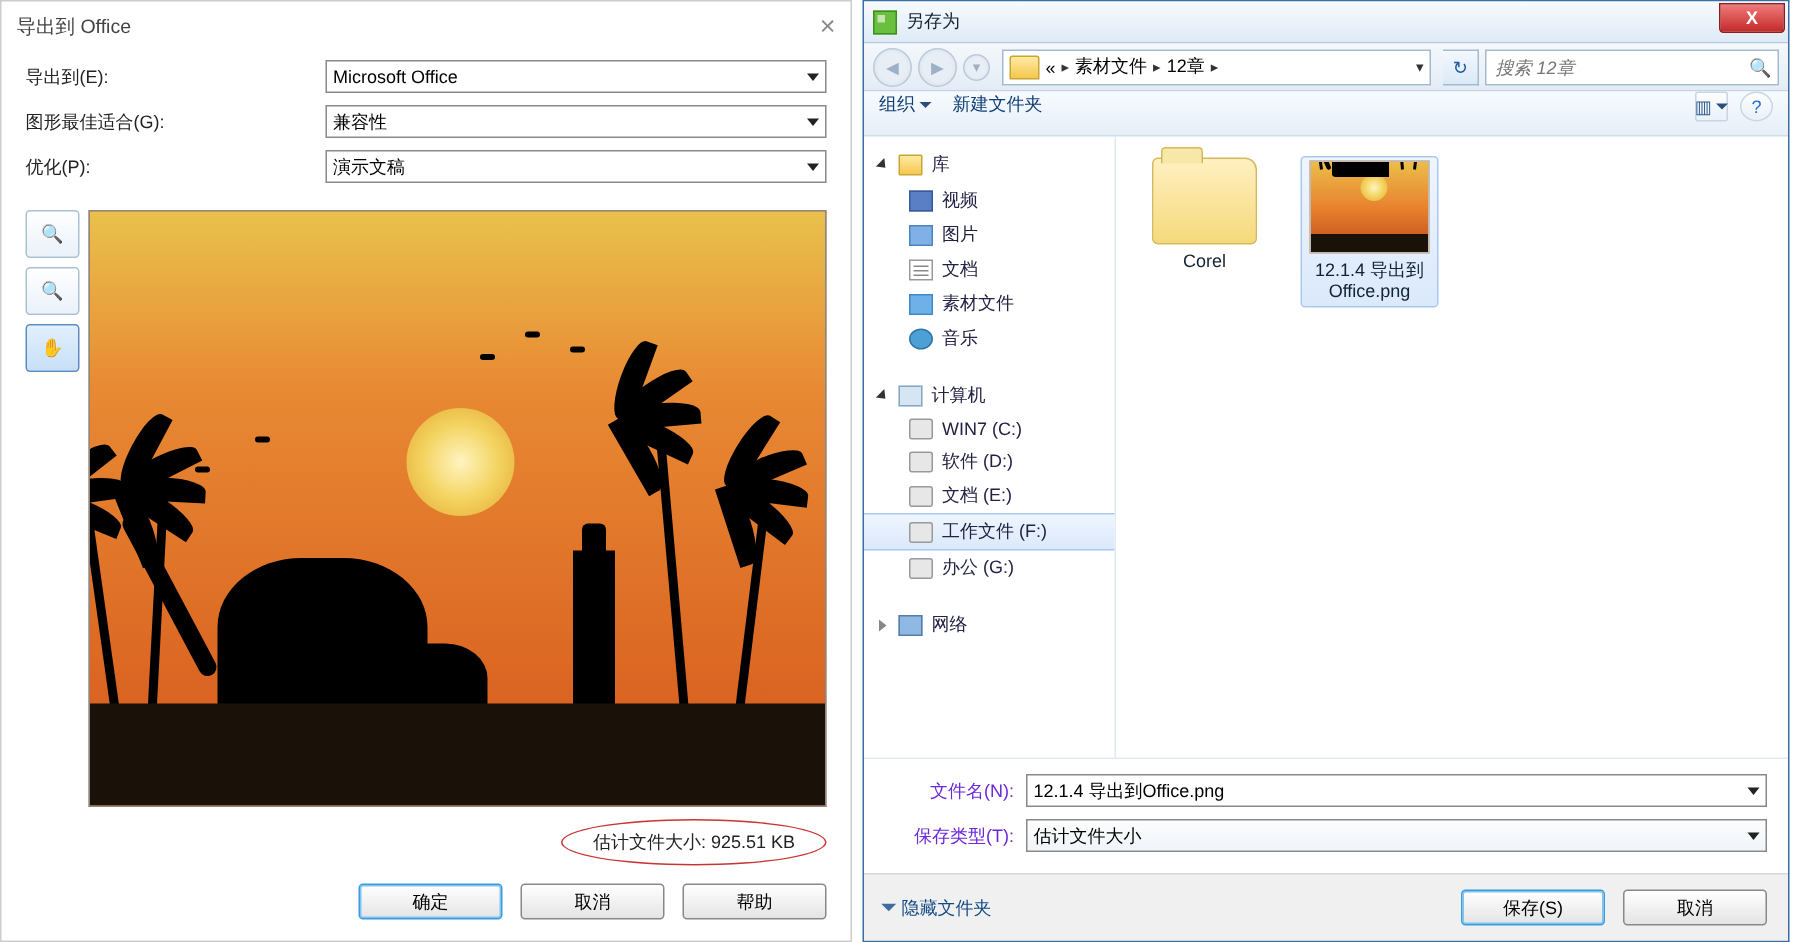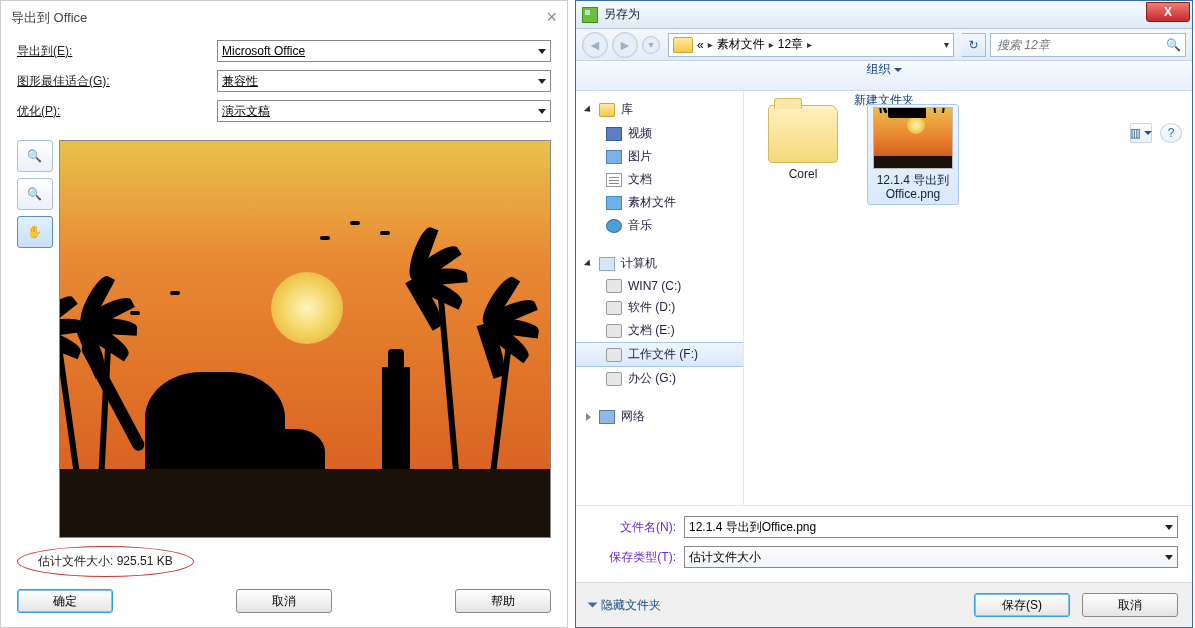--- a/index.html
+++ b/index.html
@@ -4,21 +4,21 @@
 <style>
 * { box-sizing: border-box; font-family: "Microsoft YaHei", "Segoe UI", Tahoma, sans-serif; font-size: 12px; }
 body { margin: 0; background: #fff; width: 1195px; height: 628px; position: relative; }
 
 
 .left-dialog { position: absolute; left: 0; top: 0; width: 568px; height: 628px; border: 1px solid #ccc; background: #fff; display: flex; flex-direction: column; }
 .dlg-title { padding: 6px 10px; display: flex; justify-content: space-between; align-items: center; }
 .dlg-title .title { color: #444; font-size: 13px; }
 .close-x { color: #888; font-size: 18px; cursor: pointer; }
 .form-rows { padding: 6px 16px 0 16px; }
-.form-row { display: flex; align-items: center; margin-bottom: 8px; text-decoration: underline; }
+.form-row { display: flex; align-items: center; margin-bottom: 8px; }
 .form-row label { width: 200px; color: #222; }
 .combo { flex: 1; border: 1px solid #888; height: 22px; padding: 0 4px; display: flex; align-items: center; justify-content: space-between; background: #fff; cursor: pointer; }
 .combo .arr { border-left: 4px solid transparent; border-right: 4px solid transparent; border-top: 5px solid #222; }
 .preview-area { flex: 1; display: flex; padding: 10px 16px 6px 16px; gap: 6px; }
 .tool-col { display: flex; flex-direction: column; gap: 6px; }
 .tool-btn { width: 36px; height: 32px; border: 1px solid #a9c0d6; background: linear-gradient(#fff,#eaf1f9); border-radius: 3px; display: flex; align-items: center; justify-content: center; cursor: pointer; color: #4e7aa8; font-size: 14px; }
 .tool-btn.sel { background: linear-gradient(#e2effc,#c7e0f7); border-color: #5c8bc3; }
 .pv-img { flex: 1; border: 1px solid #888; background: #e88933; position: relative; overflow: hidden; }
 .sun { position:absolute; left:43%; top:33%; width:72px; height:72px; background: radial-gradient(#fff4c0,#f3d35f,#e3a432); border-radius:50%; }
 .ground{position:absolute;left:0;right:0;bottom:0;height:68px;background:#1a1208;}
@@ -36,44 +36,44 @@
 .fronds span:nth-child(5){transform:rotate(65deg);}
 .elephant{position:absolute;bottom:50px;background:#000;border-radius:40% 40% 10% 10%;}
 .elephant.big{left:85px;width:140px;height:115px;}
 .elephant.big::before{content:"";position:absolute;left:-38px;top:-35px;width:12px;height:120px;background:#000;border-radius:6px;transform:rotate(-28deg);}
 .elephant.small{left:195px;bottom:50px;width:70px;height:58px;}
 .giraffe{position:absolute;right:140px;bottom:50px;width:28px;height:120px;background:#000;}
 .giraffe::before{content:"";position:absolute;top:-18px;left:6px;width:16px;height:20px;background:#000;border-radius:4px 4px 0 0;}
 .bird{position:absolute;width:10px;height:4px;background:#000;border-radius:2px;}
 .sky{position:absolute;inset:0;background:linear-gradient(#e9c14c 0%,#e88933 30%,#d85e1f 90%);}
 
-.est-row { padding: 2px 16px 12px 16px; }
+.est-row { padding: 2px 16px 12px 16px; text-align: right; }
 .est-oval { display: inline-block; border: 1px solid #c73535; border-radius: 50%/50%; padding: 6px 20px; color: #222; }
-.btn-row { display: flex; justify-content: space-between; gap: 12px; padding: 0 16px 14px 16px; }
+.btn-row { display: flex; justify-content: flex-end; gap: 12px; padding: 0 16px 14px 16px; }
 .btn { width: 96px; height: 24px; border: 1px solid #888; background: linear-gradient(#fff,#e4e4e4); border-radius: 3px; cursor: pointer; }
 .btn.def { border: 1px solid #3a9be0; box-shadow: 0 0 0 1px #7fc4f1 inset; }
 
 
 .right-dialog { position: absolute; left: 575px; top: 0; width: 618px; height: 628px; border: 1px solid #3a6fa4; background: #fff; display: flex; flex-direction: column; }
 .win-title { height: 28px; background: linear-gradient(#f7fbff,#dfeaf6); border-bottom: 1px solid #b5c8dd; display: flex; align-items: center; padding: 0 0 0 6px; }
 .app-ico { width: 16px; height: 16px; background: #6bbf3e; border: 1px solid #3d8d1f; margin-right: 6px; position: relative; }
 .app-ico::after{content:"";position:absolute;left:2px;top:2px;width:5px;height:5px;background:#fff;opacity:.6;}
 .win-title .t { color: #123; }
 .win-close { margin-left: auto; width: 44px; height: 20px; background: linear-gradient(#f07b7b,#c52a2a); border: 1px solid #8e1c1c; border-radius: 0 0 3px 3px; color: #fff; text-align: center; font-weight: bold; line-height: 18px; cursor: pointer; margin-right:2px; margin-top:-6px;}
 .nav-bar { height: 32px; background: linear-gradient(#f4f8fc,#e3ecf6); border-bottom: 1px solid #c4d4e5; display: flex; align-items: center; padding: 0 6px; gap: 4px; }
 .nav-circ { width: 26px; height: 26px; border-radius: 50%; background: radial-gradient(#e8eef5 55%,#cfdbe9); border: 1px solid #bcc9d9; display:flex;align-items:center;justify-content:center;color:#9cb0c6;cursor:pointer; font-size:14px;}
 .nav-circ.small{width:18px;height:18px;font-size:10px;}
 .addr { flex: 1; height: 24px; border: 1px solid #a5b9cf; background: #fff; display: flex; align-items: center; margin: 0 4px; }
 .addr .fold { width:20px; height:16px; background: linear-gradient(#ffe9a3,#f5c84e); border:1px solid #caa638; margin:0 4px; border-radius:2px 2px 0 0; }
 .crumb-sep{font-size:10px;color:#333;margin:0 4px;}
 .refresh{width:24px;height:24px;border:1px solid #a5b9cf;border-left:0;background:linear-gradient(#f2f8ff,#dbe9f7);display:flex;align-items:center;justify-content:center;cursor:pointer;color:#1f5aa3;}
 .search { width: 196px; height: 24px; border: 1px solid #a5b9cf; background: #fff; display: flex; align-items: center; padding: 0 4px; }
 .search input{border:0;outline:0;flex:1;font-style:italic;color:#777;width:100%;}
 .srch-ico{color:#2d5e93;}
-.toolbar { height: 30px; background: linear-gradient(#f7fbff,#e6eef7); border-bottom: 1px solid #cfdde9; display: flex; align-items: center; padding: 0 10px; gap: 14px; flex-direction: column; }
+.toolbar { height: 30px; background: linear-gradient(#f7fbff,#e6eef7); border-bottom: 1px solid #cfdde9; display: flex; align-items: flex-start; padding: 0 10px; gap: 14px; }
 .toolbar .tlnk { color: #0f3e75; cursor: pointer; }
 .toolbar .arr-s{border-left:4px solid transparent;border-right:4px solid transparent;border-top:4px solid #2a4f7a;display:inline-block;margin-left:3px;vertical-align:middle;}
 .toolbar .right-tools{margin-left:auto;display:flex;gap:8px;align-items:center;}
 .tb-ico{width:22px;height:20px;border:1px solid #c7d6e5;background:linear-gradient(#fdfdfd,#e9f1f9);border-radius:2px;cursor:pointer;display:flex;align-items:center;justify-content:center;color:#2f5d93;}
 .explorer-body { flex: 1; display: flex; }
 .nav-pane { width: 168px; border-right: 1px solid #e1e9f1; padding: 6px 0; }
 .nav-group-label{display:flex;align-items:center;gap:6px;padding:4px 10px;color:#224;cursor:pointer;}
 .nav-item{display:flex;align-items:center;gap:6px;padding:3px 10px 3px 30px;color:#224;cursor:pointer;white-space:nowrap;}
 .nav-item.sel{background:linear-gradient(#eef5ff,#dbe9fb);border:1px solid #a9c8ef;border-left:0;border-right:0;}
 .ni{width:16px;height:14px;display:inline-block;}

